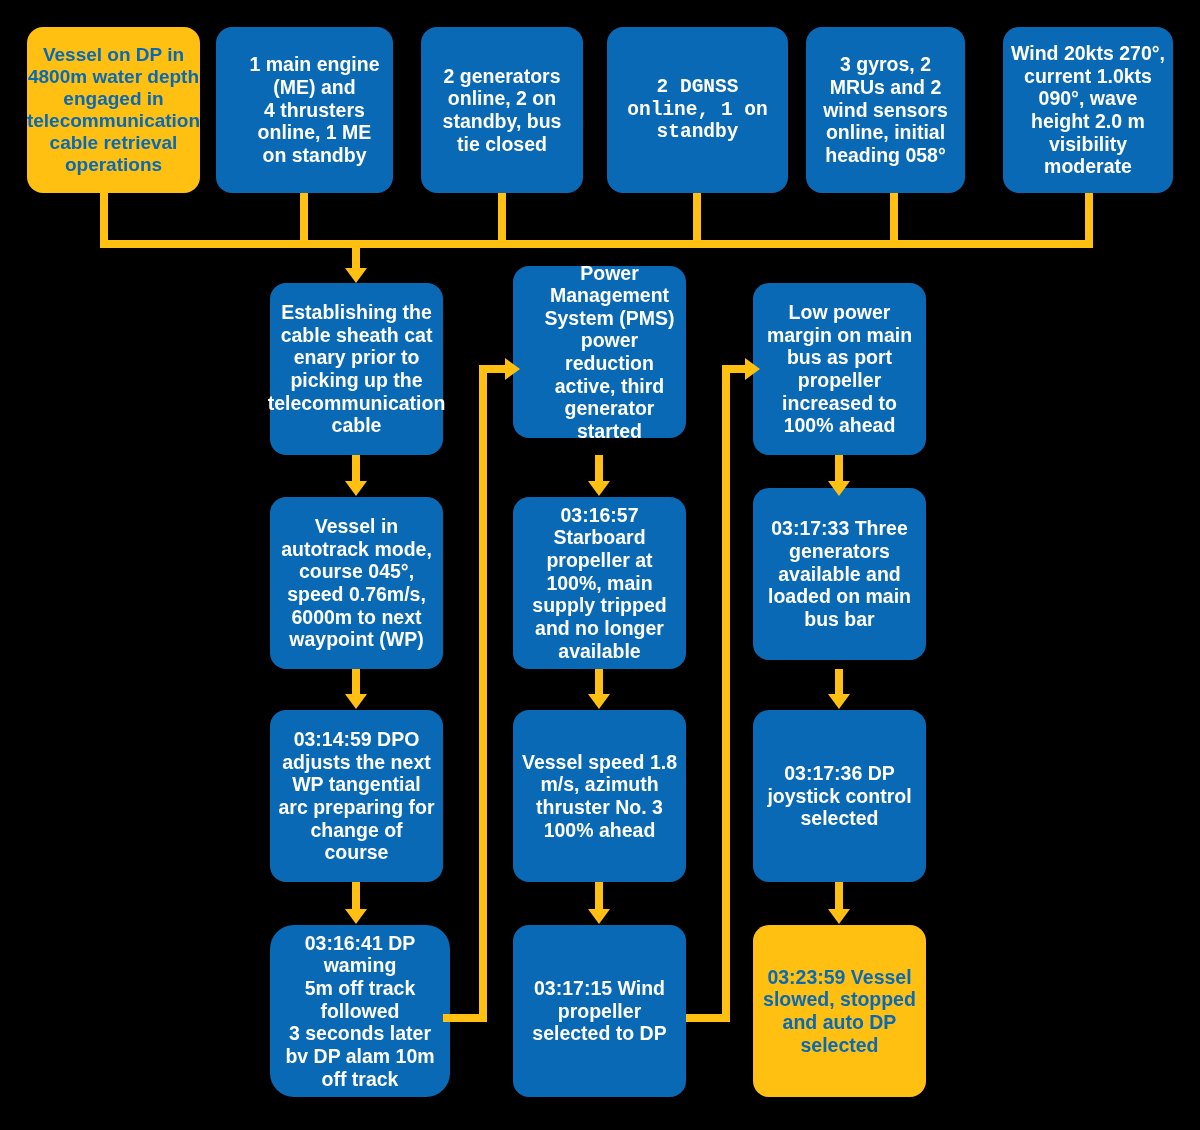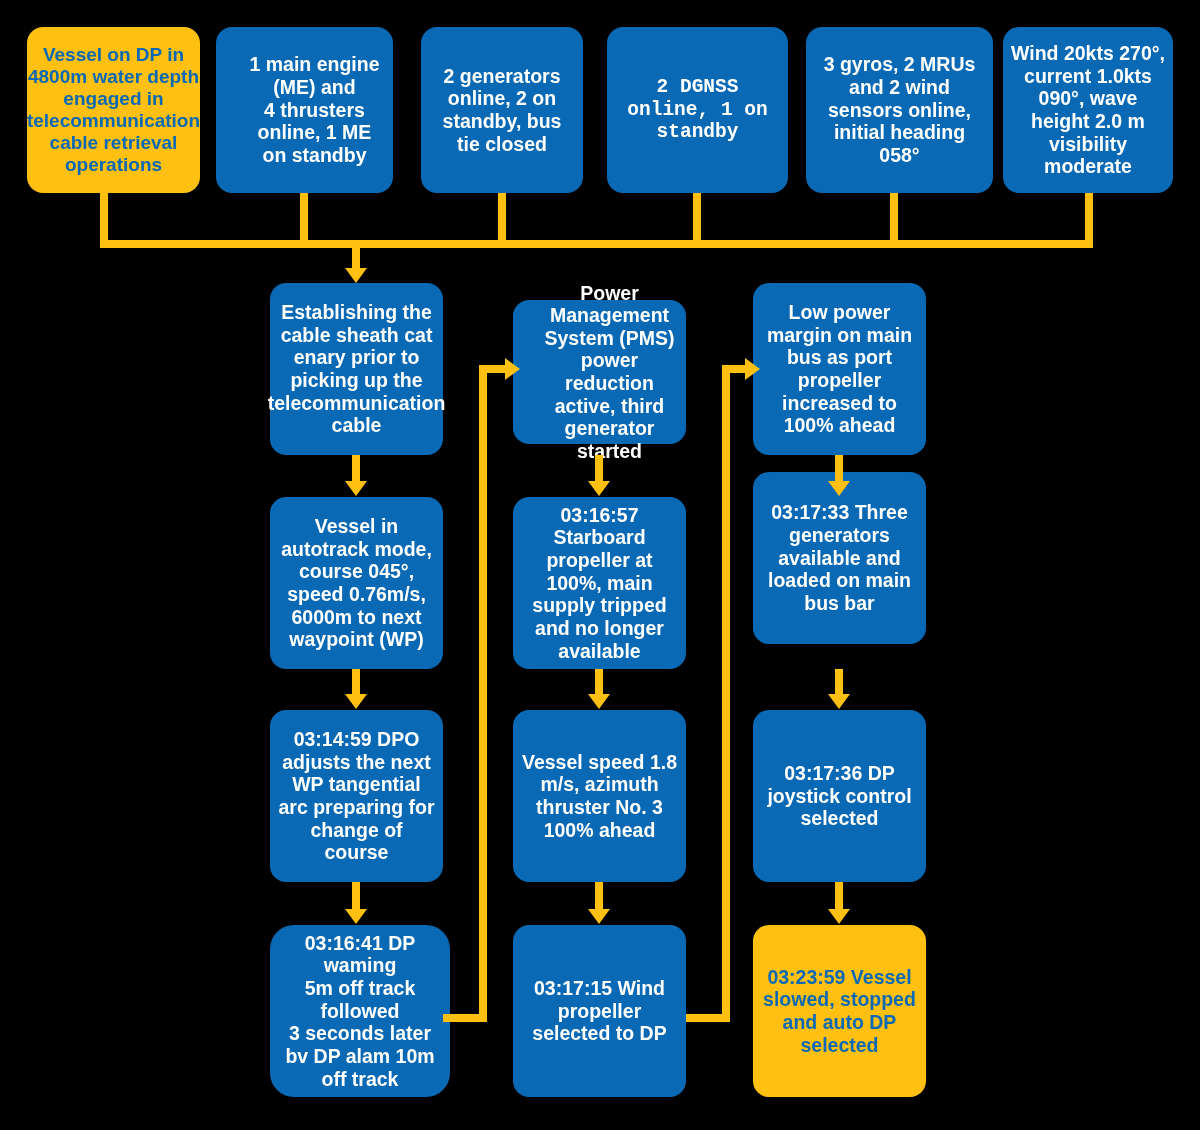--- a/index.html
+++ b/index.html
@@ -65,21 +65,21 @@
 
   <div class="node yellow" style="left:27px; top:27px; width:173px; height:166px; font-size:19px;">Vessel on DP in 4800m water depth engaged in telecommunication cable retrieval operations</div>
 
   <div class="node blue" style="left:216px; top:27px; width:177px; height:166px;padding-left:28px;">1 main engine (ME) and
 4 thrusters online, 1 ME on standby</div>
 
   <div class="node blue" style="left:421px; top:27px; width:162px; height:166px;">2 generators online, 2 on standby, bus tie closed</div>
 
   <div class="node blue" style="left:607px; top:27px; width:181px; height:166px;font-family:Liberation Mono, monospace;">2 DGNSS online, 1 on standby</div>
 
-  <div class="node blue" style="left:806px; top:27px; width:187px; height:166px;">3 gyros, 2 MRUs and 2 wind sensors online, initial heading 058°</div>
+  <div class="node blue" style="left:806px; top:27px; width:159px; height:166px;">3 gyros, 2 MRUs and 2 wind sensors online, initial heading 058°</div>
 
   <div class="node blue" style="left:1003px; top:27px; width:170px; height:166px;">Wind 20kts 270°, current 1.0kts 090°, wave height 2.0 m visibility moderate</div>
 
   <div class="conn" style="left:100px; top:193px; width:8px; height:55px;"></div>
   <div class="conn" style="left:300px; top:193px; width:8px; height:55px;"></div>
   <div class="conn" style="left:498px; top:193px; width:8px; height:55px;"></div>
   <div class="conn" style="left:693px; top:193px; width:8px; height:55px;"></div>
   <div class="conn" style="left:890px; top:193px; width:8px; height:55px;"></div>
   <div class="conn" style="left:1085px; top:193px; width:8px; height:55px;"></div>
 
@@ -101,40 +101,40 @@
 
   <div class="conn" style="left:352px; top:455px; width:8px; height:27px;"></div>
   <div class="arrow-down" style="left:345px; top:481px;"></div>
 
   <div class="conn" style="left:352px; top:669px; width:8px; height:26px;"></div>
   <div class="arrow-down" style="left:345px; top:694px;"></div>
 
   <div class="conn" style="left:352px; top:882px; width:8px; height:28px;"></div>
   <div class="arrow-down" style="left:345px; top:909px;"></div>
 
-  <div class="node blue" style="left:513px; top:300px; width:173px; height:144px;padding-left:28px;">Power Management System (PMS) power reduction active, third generator started</div>
+  <div class="node blue" style="left:513px; top:266px; width:173px; height:172px;padding-left:28px;">Power Management System (PMS) power reduction active, third generator started</div>
 
   <div class="node blue" style="left:513px; top:497px; width:173px; height:172px;">03:16:57 Starboard propeller at 100%, main supply tripped and no longer available</div>
 
   <div class="node blue" style="left:513px; top:710px; width:173px; height:172px;">Vessel speed 1.8 m/s, azimuth thruster No. 3 100% ahead</div>
 
   <div class="node blue" style="left:513px; top:925px; width:173px; height:172px;">03:17:15 Wind propeller selected to DP</div>
 
   <div class="conn" style="left:595px; top:455px; width:8px; height:27px;"></div>
   <div class="arrow-down" style="left:588px; top:481px;"></div>
 
   <div class="conn" style="left:595px; top:669px; width:8px; height:26px;"></div>
   <div class="arrow-down" style="left:588px; top:694px;"></div>
 
   <div class="conn" style="left:595px; top:882px; width:8px; height:28px;"></div>
   <div class="arrow-down" style="left:588px; top:909px;"></div>
 
   <div class="node blue" style="left:753px; top:283px; width:173px; height:172px;">Low power margin on main bus as port propeller increased to 100% ahead</div>
 
-  <div class="node blue" style="left:753px; top:472px; width:173px; height:172px;">03:17:33 Three generators available and loaded on main bus bar</div>
+  <div class="node blue" style="left:753px; top:488px; width:173px; height:172px;">03:17:33 Three generators available and loaded on main bus bar</div>
 
   <div class="node blue" style="left:753px; top:710px; width:173px; height:172px;">03:17:36 DP joystick control selected</div>
 
   <div class="node yellow" style="left:753px; top:925px; width:173px; height:172px;">03:23:59 Vessel slowed, stopped and auto DP selected</div>
 
   <div class="conn" style="left:835px; top:455px; width:8px; height:27px;"></div>
   <div class="arrow-down" style="left:828px; top:481px;"></div>
 
   <div class="conn" style="left:835px; top:669px; width:8px; height:26px;"></div>
   <div class="arrow-down" style="left:828px; top:694px;"></div>

